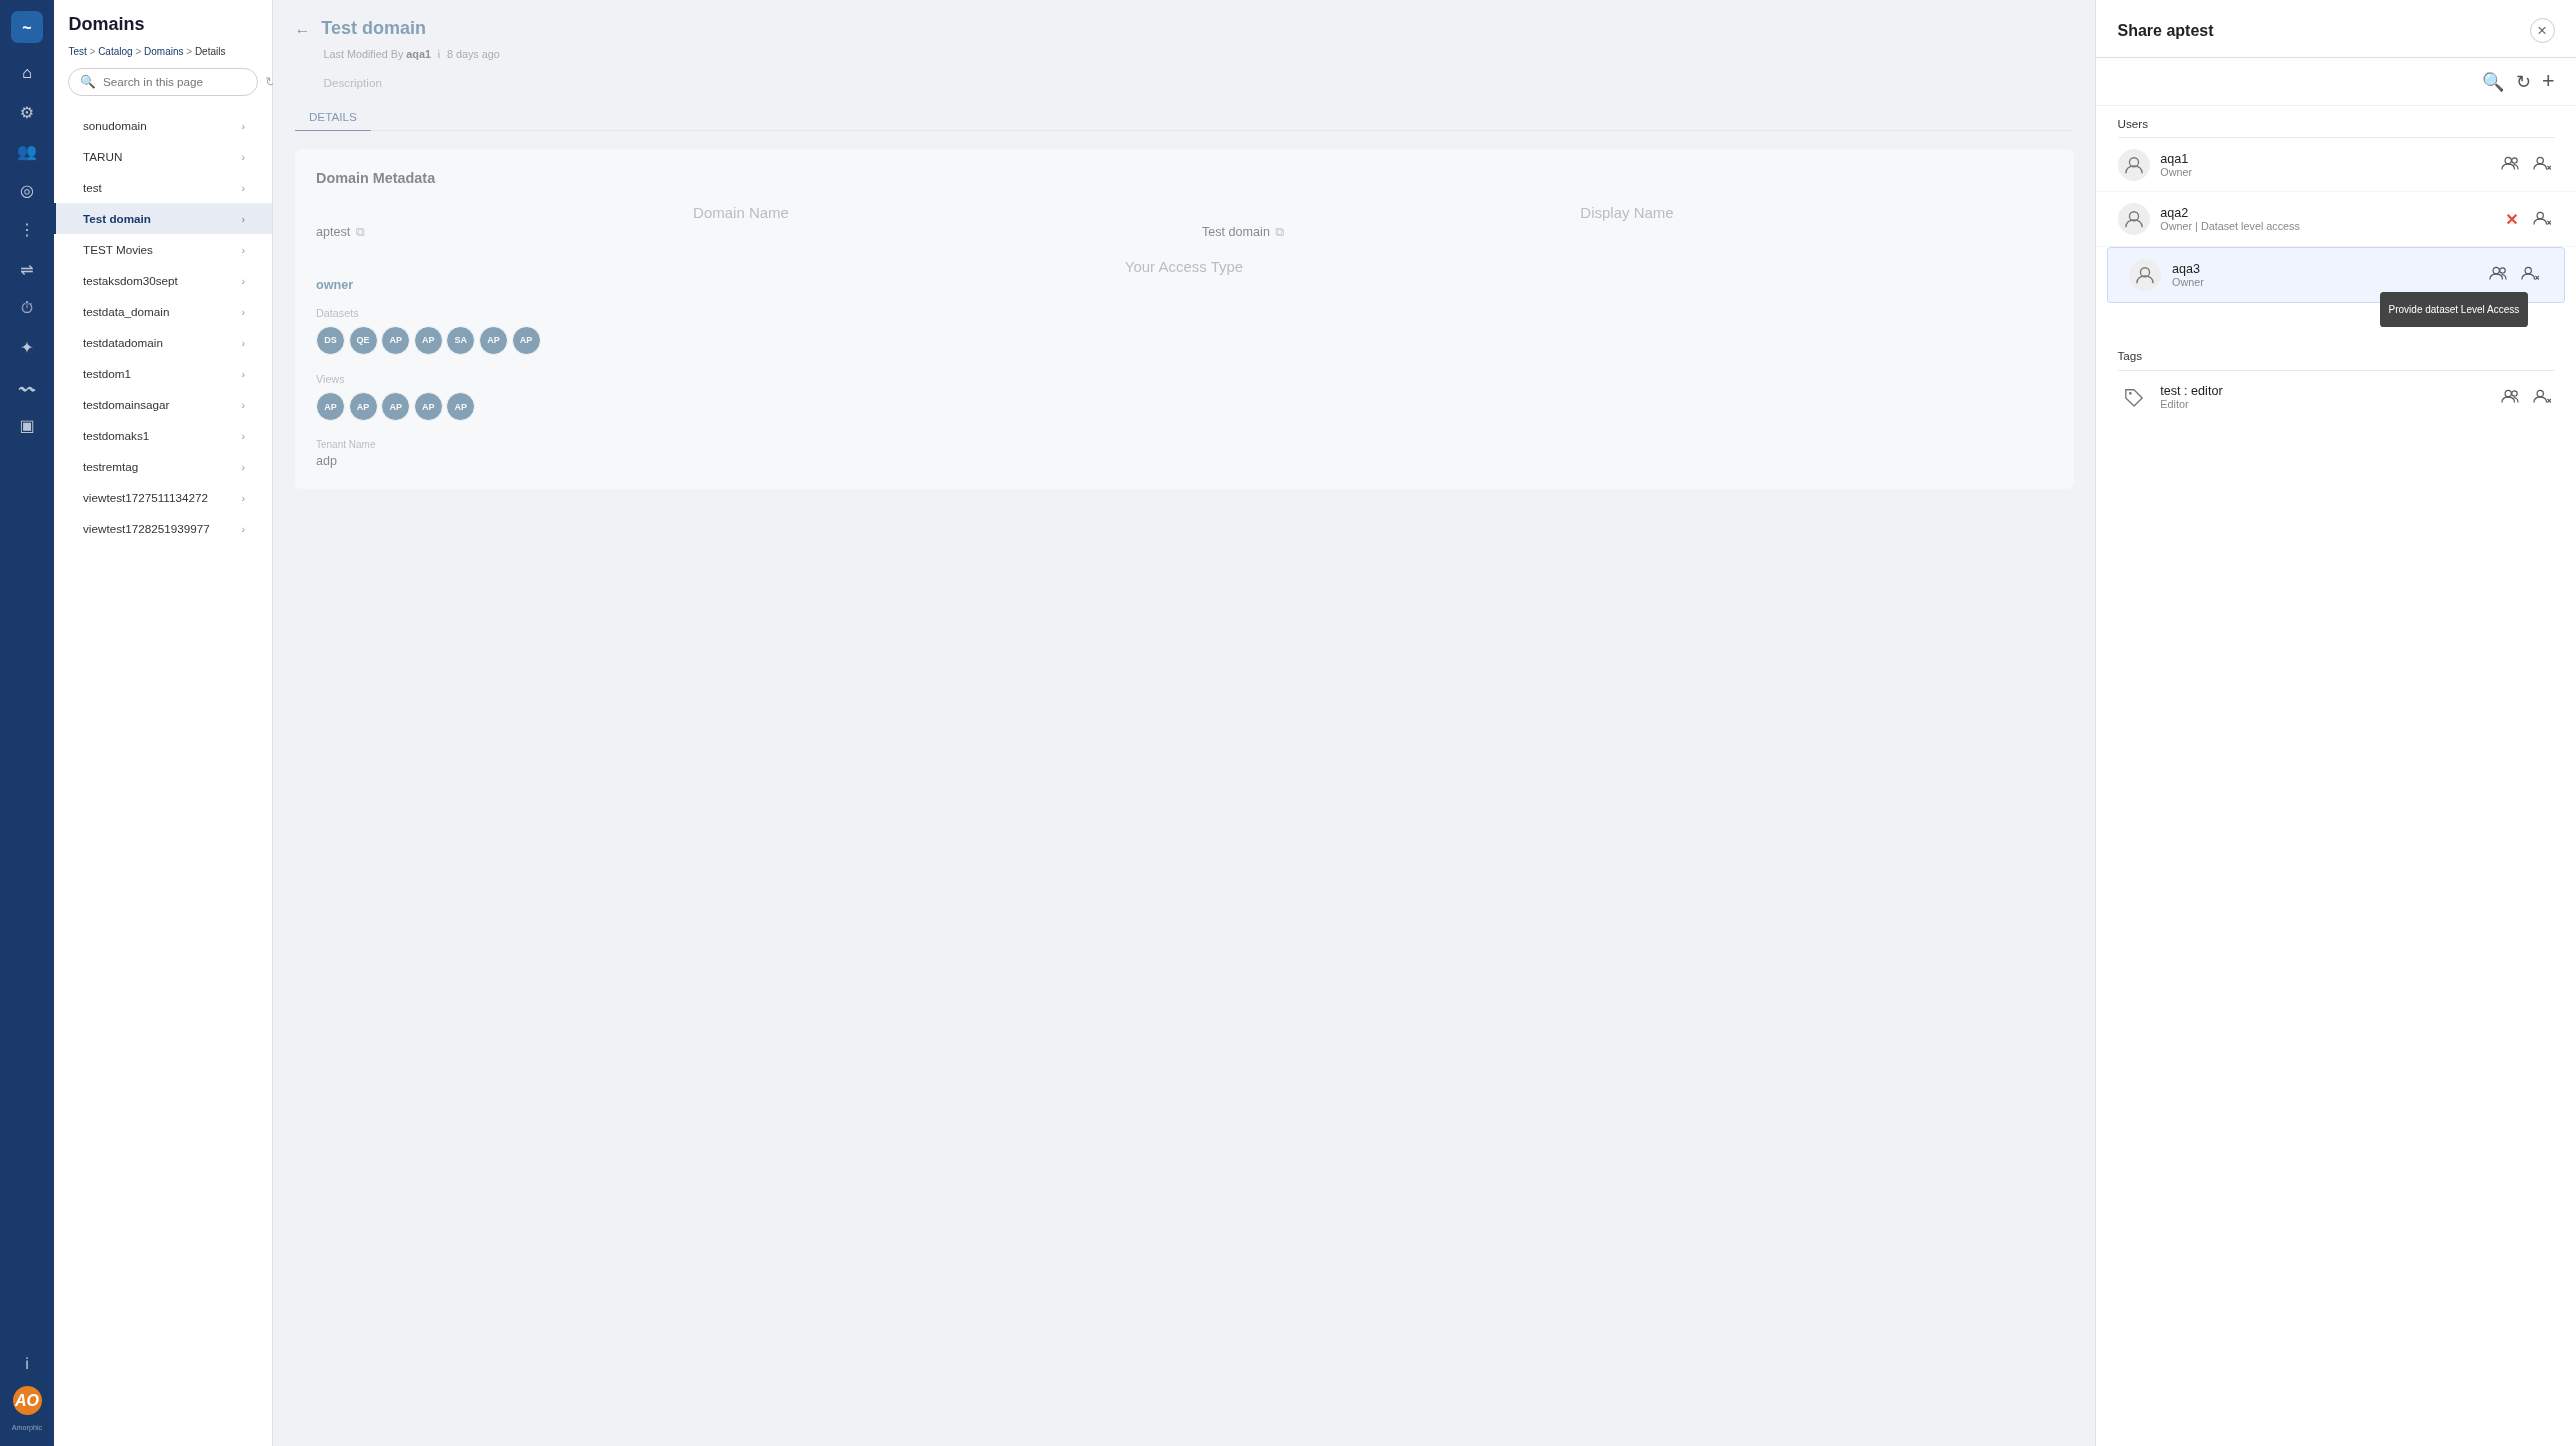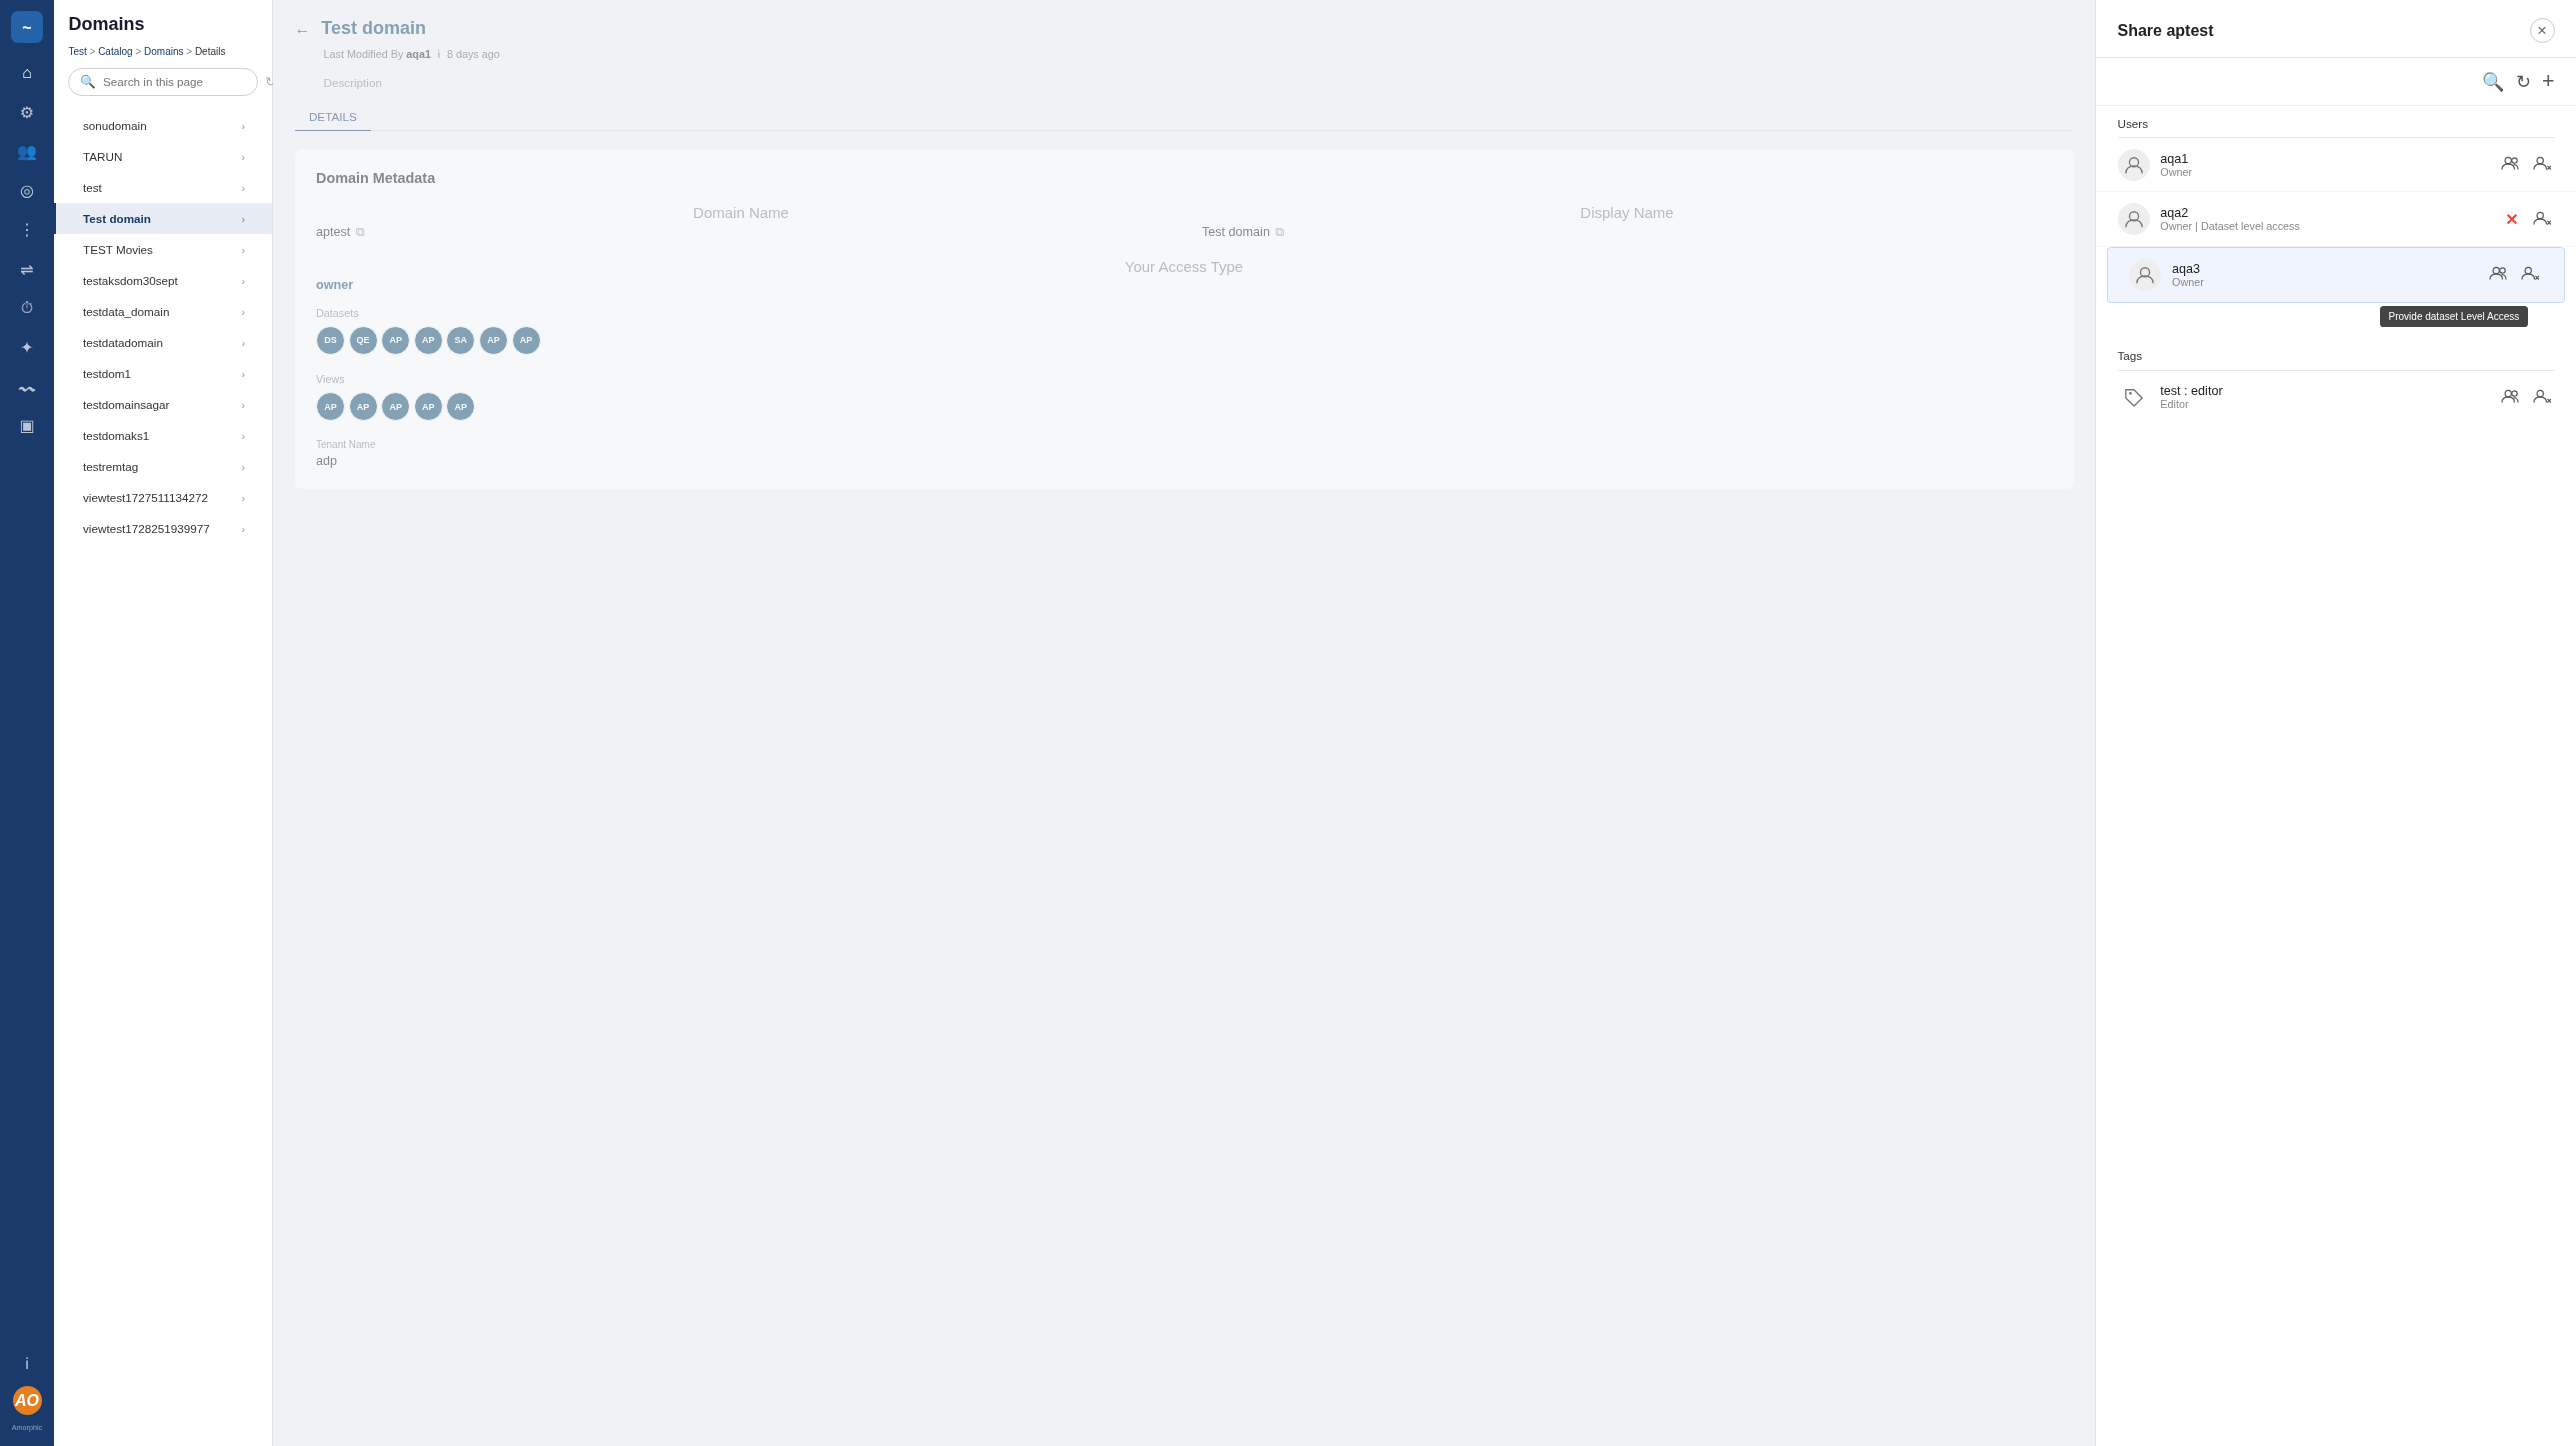--- a/index.html
+++ b/index.html
@@ -259,21 +259,21 @@
       cursor: pointer; color: #555; font-size: 14.4px; padding: 3.6px;
     }
     .action-btn.remove { color: #e74c3c; }
     .tooltip {
       position: absolute;
       bottom: -25px;
       right: 36px;
       background: #444;
       color: white;
       font-size: 10px;
-      padding: 5px 9px;
+      padding: 12px 9px;
       border-radius: 3.6px;
       white-space: nowrap;
       z-index: 100;
     }
     .tag-row {
       display: flex;
       align-items: center;
       padding: 10.8px 21.5px;
       gap: 10.8px;
     }

